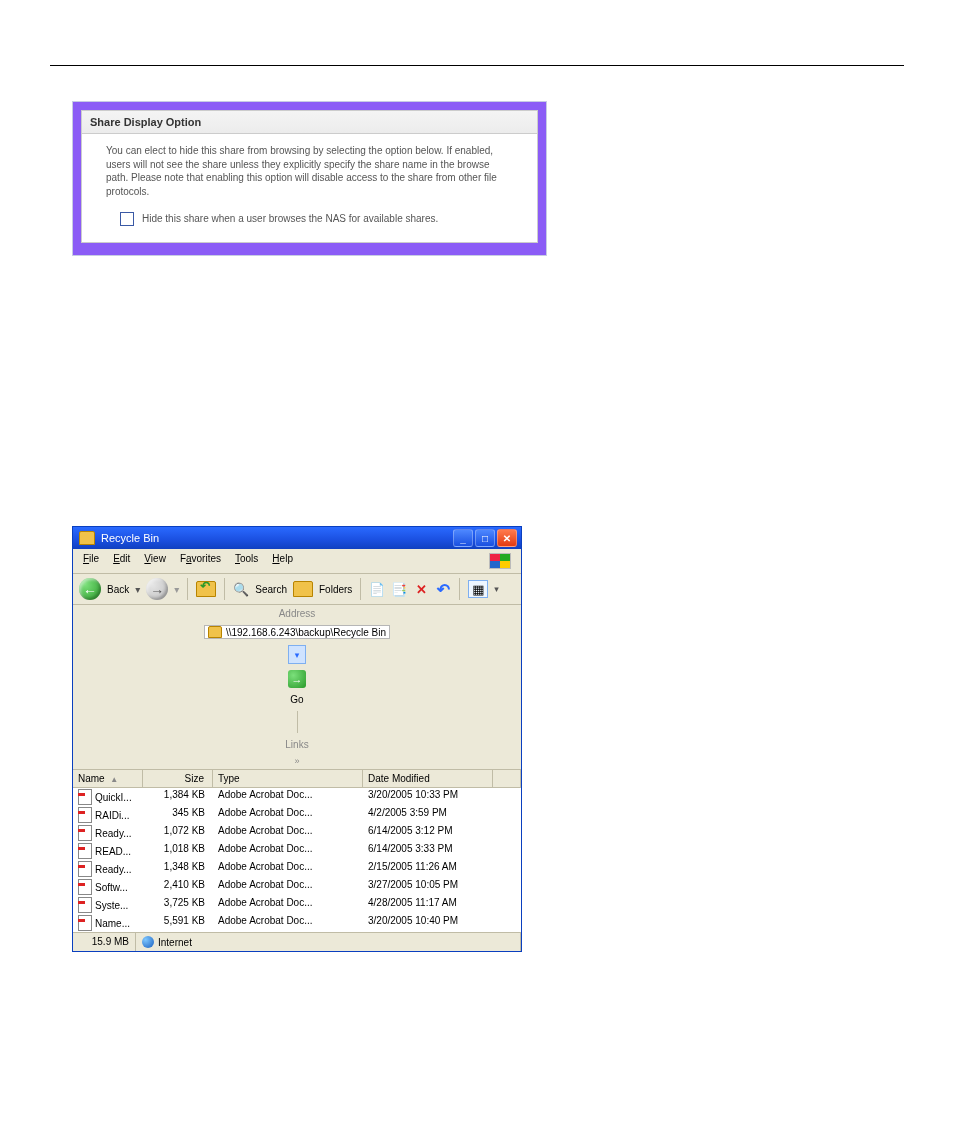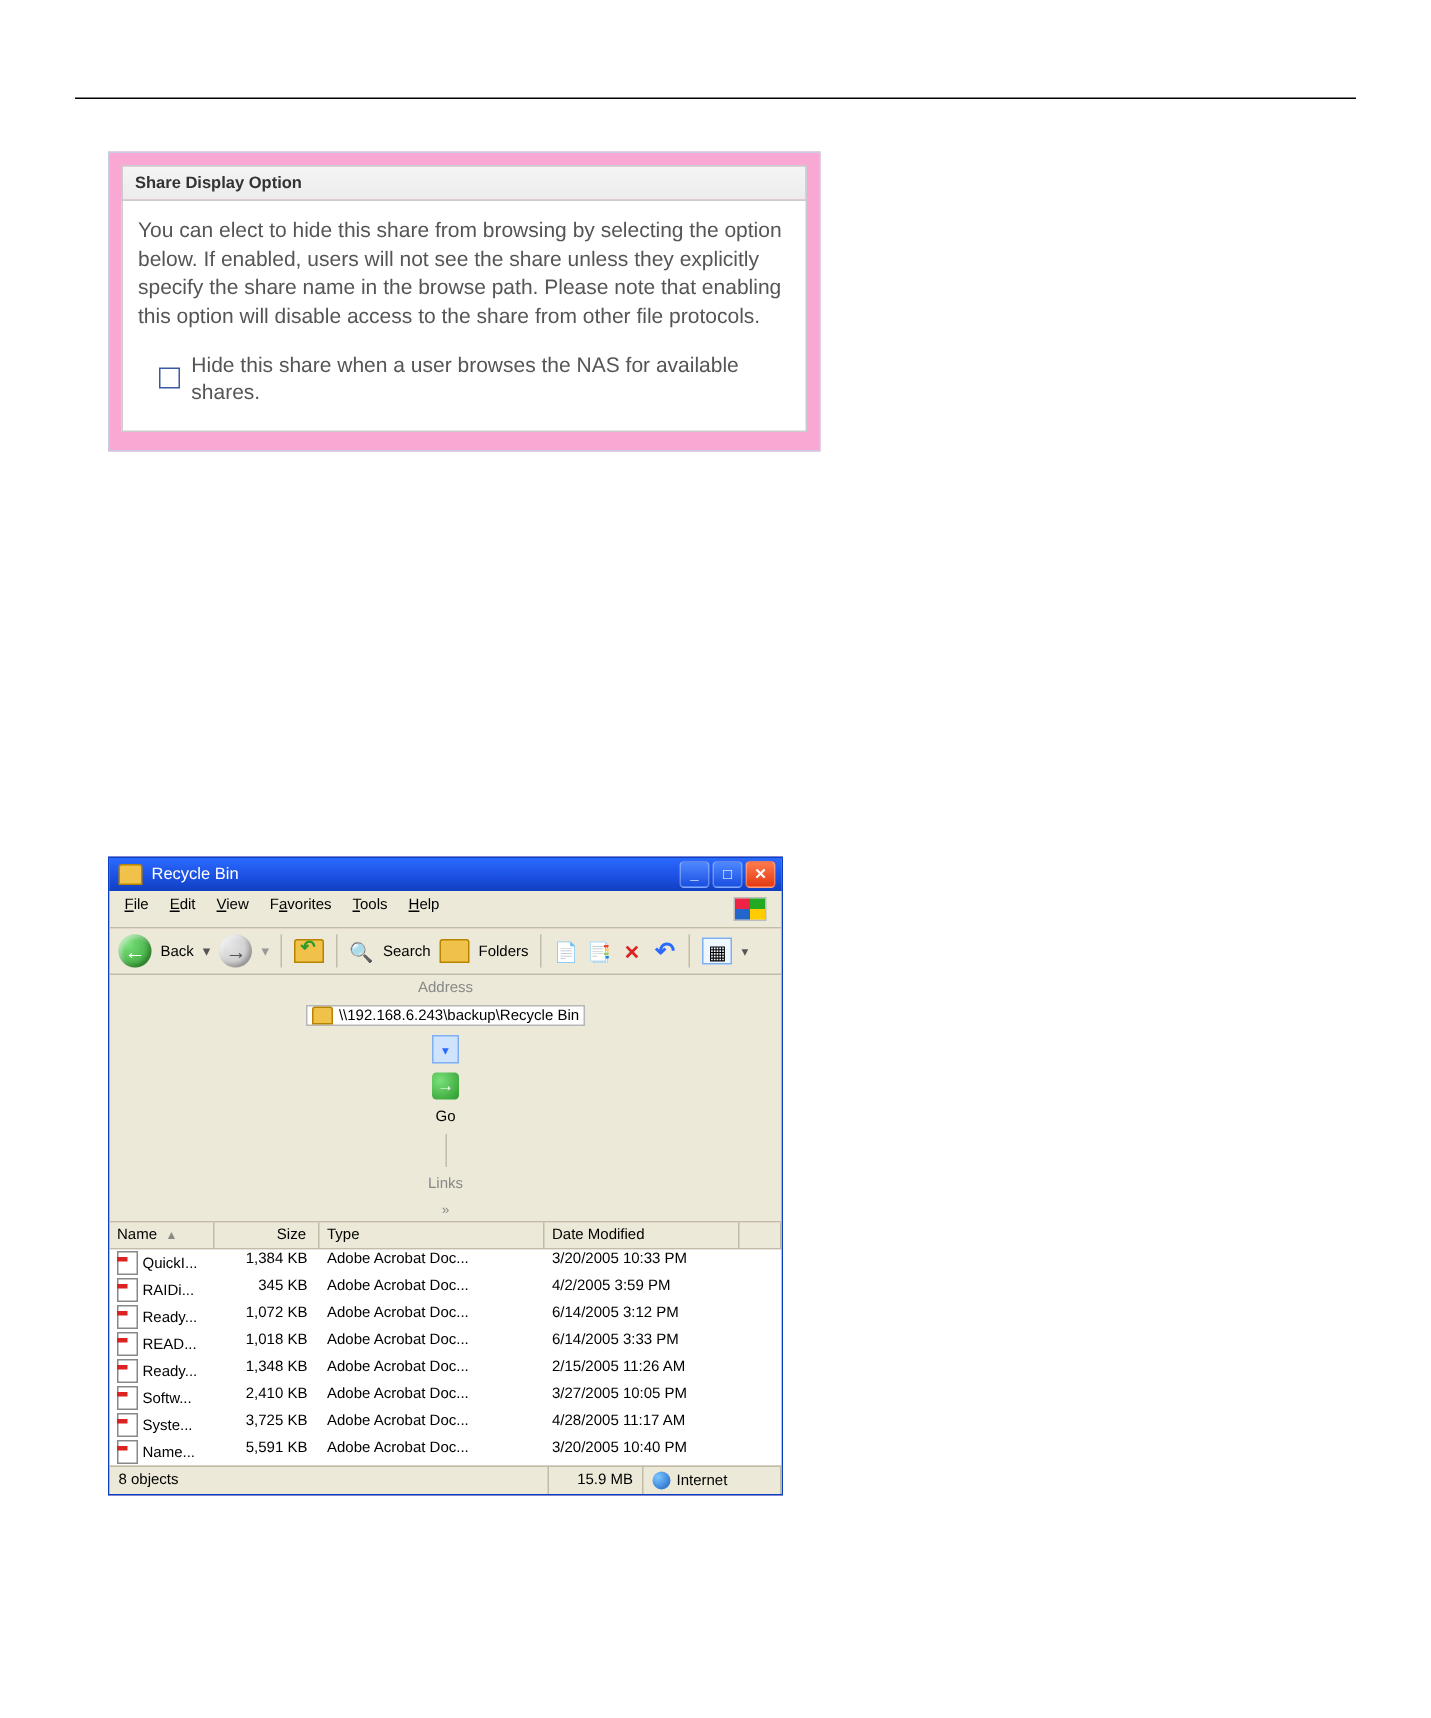--- a/index.html
+++ b/index.html
@@ -19,41 +19,41 @@
     margin: 65px 0 35px;
   }
   .hr2 {
     border-top: 1.5px solid #000;
     margin: 40px 0 0;
   }
   
   .shot1 {
     margin-left: 22px;
     width: 475px;
-    background: #f9a8d4;
+    background: #8b5cf6;
     padding: 8px 8px 12px;
     box-sizing: border-box;
     border: 1px solid #c7cce3;
   }
   .panel-hd {
     background: linear-gradient(#f4f4f4,#ececec);
     border: 1px solid #ccc;
     font-size: 11px;
     font-weight: bold;
     padding: 5px 8px;
     color: #333;
   }
   .panel-body {
     background: #fff;
     border: 1px solid #ccc;
     border-top: none;
-    font-size: 14px;
+    font-size: 10px;
     line-height: 1.35;
     color: #555;
-    padding: 10px 10px 16px;
+    padding: 10px 24px 16px;
   }
   .panel-body .desc { margin-bottom: 14px; }
   .chk-row {
     display: flex;
     align-items: center;
     gap: 8px;
     padding-left: 14px;
   }
   .chk {
     width: 12px; height: 12px;
@@ -387,21 +387,20 @@
             <span>Name...</span>
           </div>
           <div class="size-col">5,591 KB</div>
           <div>Adobe Acrobat Doc...</div>
           <div>3/20/2005 10:40 PM</div>
           <div></div>
         </div>
       </div>
 
     <div class="statusbar">
-      <div class="s1">8 objects</div>
       <div class="s2">15.9 MB</div>
       <div class="s3">
         <div class="globe"></div>
         <span>Internet</span>
       </div>
     </div>
   </div>
 
   <div style="height:200px;"></div>
   <div class="hr2"></div>

